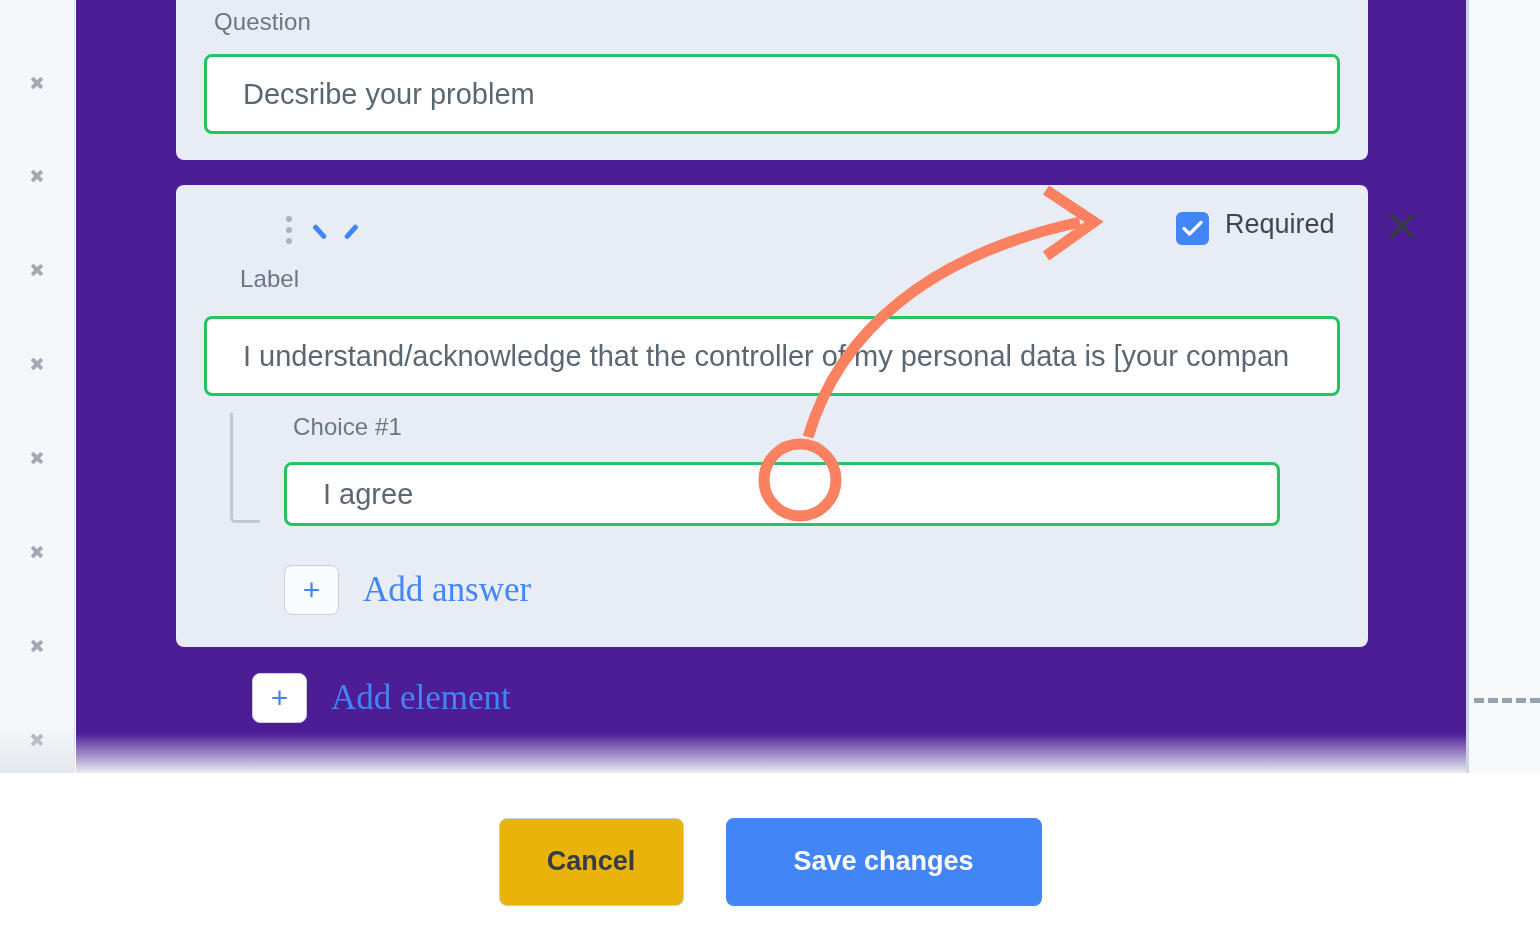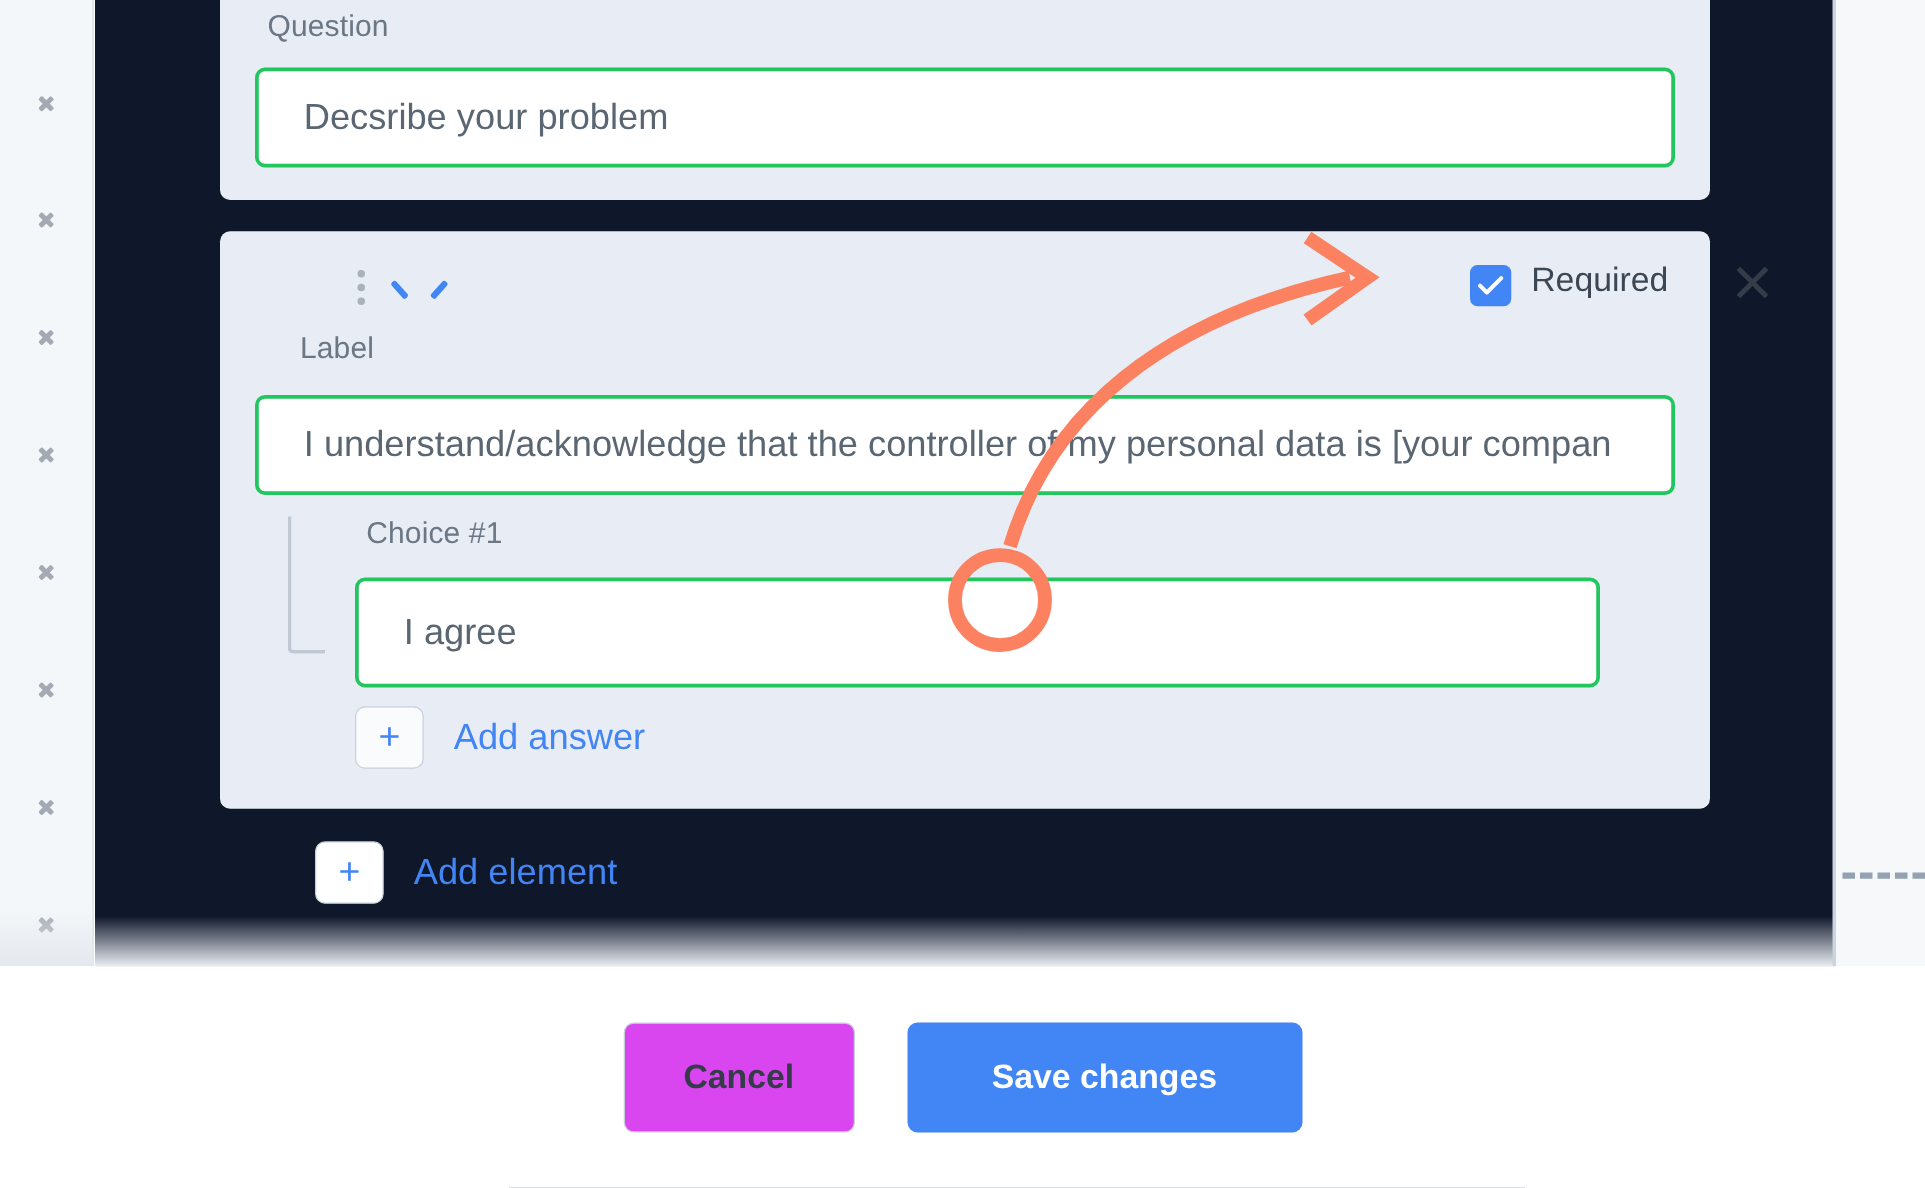--- a/index.html
+++ b/index.html
@@ -58,21 +58,21 @@
   }
   .chev-right::before { top: 7px;  transform: rotate(45deg);  transform-origin: left center; }
   .chev-right::after  { top: 17px; transform: rotate(-45deg); transform-origin: left center; }
 
   
   .main-scroll {
     position: absolute;
     left: 76px; top: 0;
     width: 1392px;
     height: 773px;
-    background: #0f172a;
+    background: #4c1d95;
     overflow: hidden;
   }
   .main-fade {
     position: absolute;
     left: 76px; bottom: 177px;
     width: 1392px; height: 40px;
     background: linear-gradient(to bottom, rgba(255,255,255,0), #e9edf2);
     pointer-events: none;
   }
 
@@ -213,21 +213,21 @@
   .tree-line {
     position: absolute;
     left: 54px; top: 228px;
     width: 30px; height: 110px;
     border-left: 3px solid #c0c8d4;
     border-bottom: 3px solid #c0c8d4;
     border-bottom-left-radius: 5px;
   }
 
   #choice-caption { position: absolute; left: 117px; top: 228px; }
-  #choice-input   { position: absolute; left: 108px; top: 277px; width: 996px; height: 88px; }
+  #choice-input   { position: absolute; left: 108px; top: 277px; width: 996px; height: 64px; }
 
   .add-btn-row {
     position: absolute;
     display: flex;
     align-items: center;
     gap: 24px;
   }
   #add-answer-row  { left: 108px; top: 380px; }
   #add-element-row { left: 176px; top: 673px; }
 
@@ -237,22 +237,23 @@
     border-radius: 8px;
     background: #fafbfd;
     display: flex; align-items: center; justify-content: center;
     font-size: 30px;
     color: #4285f4;
     line-height: 1;
     font-weight: 400;
   }
   #add-element-row .plus-btn { background: #ffffff; }
   .add-link {
-    font-size: 29px;
+    font-size: 35px;
     color: #4285f4;
+    font-family: Liberation Serif, serif;
   }
 
   
   .footer {
     position: absolute;
     left: 0; top: 773px;
     width: 1540px; height: 177px;
     background: #ffffff;
     display: flex;
     align-items: center;
@@ -260,21 +261,21 @@
     gap: 42px;
   }
   .btn {
     font-size: 27px;
     font-weight: 700;
     border-radius: 8px;
     display: flex; align-items: center; justify-content: center;
   }
   #cancel-button {
     width: 185px; height: 88px;
-    background: #d946ef;
+    background: #eab308;
     border: 1px solid #c6cfda;
     color: #343c47;
   }
   #save-button {
     width: 316px; height: 88px;
     background: #4285f4;
     border: none;
     color: #ffffff;
   }
 

